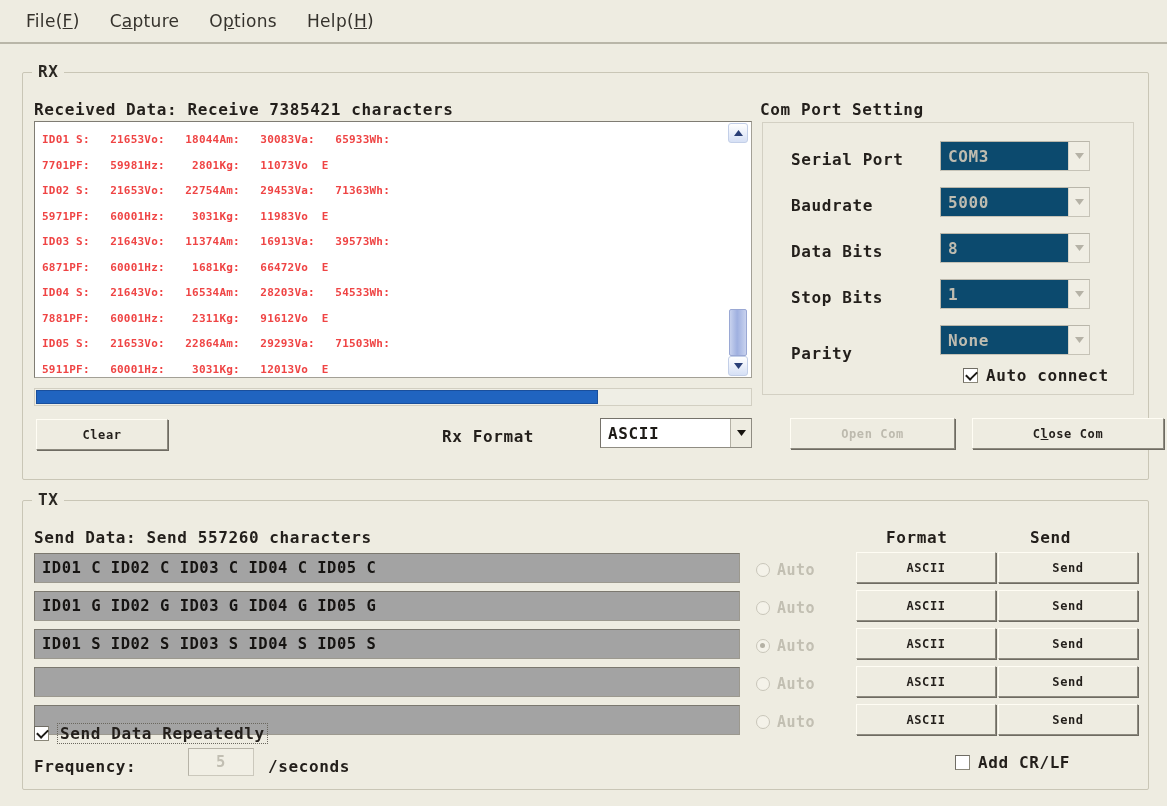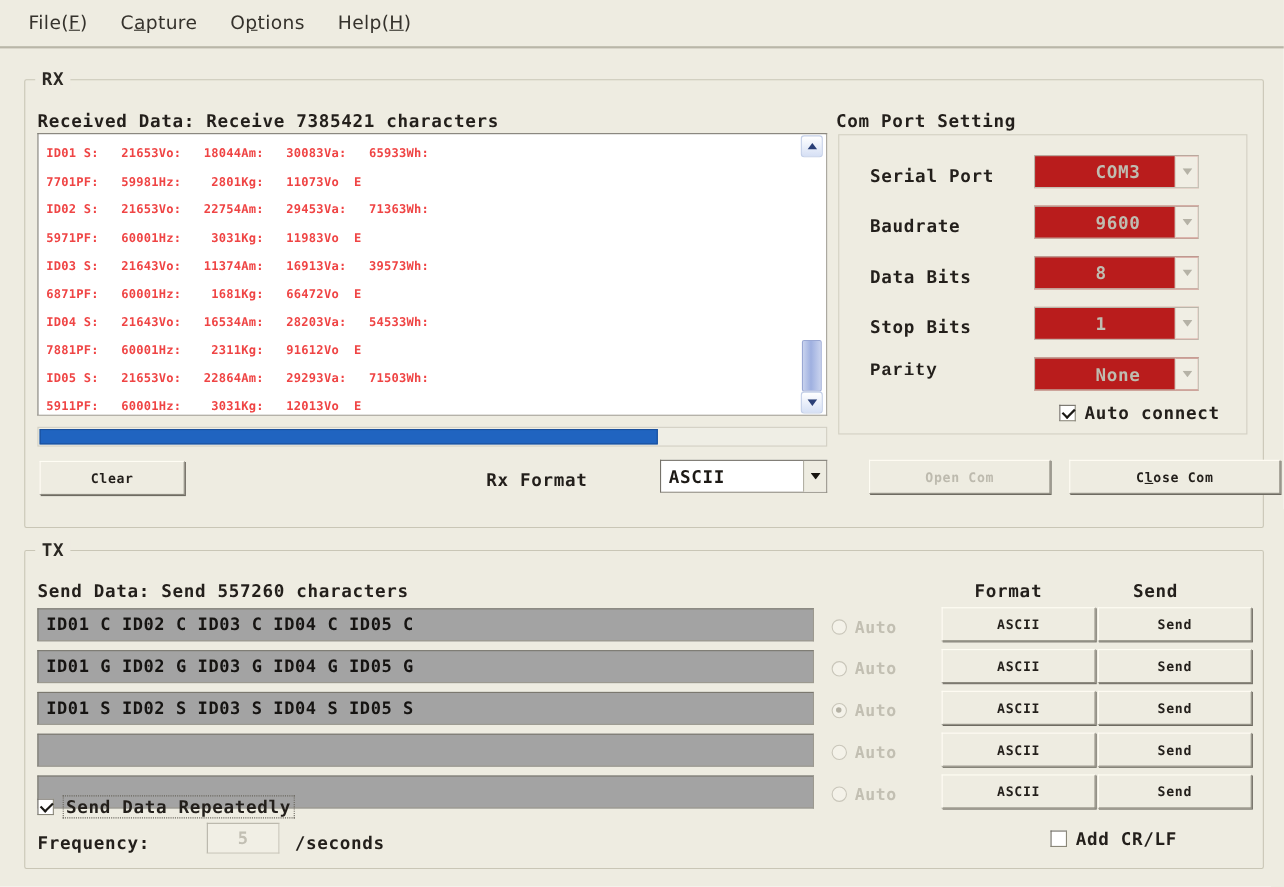--- a/index.html
+++ b/index.html
@@ -190,25 +190,24 @@
     width: 21px;
     height: 100%;
     background: #eeece1;
     border-left: 1px solid #b3b0a4;
     display: flex;
     align-items: center;
     justify-content: center;
     box-sizing: border-box;
   }
   .combo.disabled {
-    background: #b91c1c;
+    background: #0c4a6e;
     border-color: #c6c3b7;
     border-top-color: #b9b6aa;
     border-left-color: #b9b6aa;
-    padding-left: 48px;
   }
   .combo.disabled .cb-text { color: #bfbcb0; }
   .combo.disabled .cb-btn { background: #f0eee4; border-left-color: #d6d3c7; }
 
   
   .txtinput {
     position: absolute;
     background: #a3a3a3;
     border: 1px solid #9c998f;
     border-top-color: #7b786f;
@@ -385,21 +384,21 @@
     <div class="cb-text">COM3</div>
     <div class="cb-btn">
       <svg width="9" height="6" viewBox="0 0 9 6">
           <path d="M0 0 L9 0 L4.5 6 Z" fill="#b5b2a6"></path>
         </svg>
     </div>
   </div>
 
   <div class="mono-bold" style="position:absolute; left:791px; top:196px;">Baudrate</div>
   <div class="combo disabled" style="left:940px; top:187px; width:150px; height:30px;">
-    <div class="cb-text">9600</div>
+    <div class="cb-text">5000</div>
     <div class="cb-btn">
       <svg width="9" height="6" viewBox="0 0 9 6">
           <path d="M0 0 L9 0 L4.5 6 Z" fill="#b5b2a6"></path>
         </svg>
     </div>
   </div>
 
   <div class="mono-bold" style="position:absolute; left:791px; top:242px;">Data Bits</div>
   <div class="combo disabled" style="left:940px; top:233px; width:150px; height:30px;">
     <div class="cb-text">8</div>
@@ -413,21 +412,21 @@
   <div class="mono-bold" style="position:absolute; left:791px; top:288px;">Stop Bits</div>
   <div class="combo disabled" style="left:940px; top:279px; width:150px; height:30px;">
     <div class="cb-text">1</div>
     <div class="cb-btn">
       <svg width="9" height="6" viewBox="0 0 9 6">
           <path d="M0 0 L9 0 L4.5 6 Z" fill="#b5b2a6"></path>
         </svg>
     </div>
   </div>
 
-  <div class="mono-bold" style="position:absolute; left:791px; top:328px;font-family:Liberation Mono, monospace;">Parity</div>
+  <div class="mono-bold" style="position:absolute; left:791px; top:344px;">Parity</div>
   <div class="combo disabled" style="left:940px; top:325px; width:150px; height:30px;gap:24px;">
     <div class="cb-text">None</div>
     <div class="cb-btn">
       <svg width="9" height="6" viewBox="0 0 9 6">
           <path d="M0 0 L9 0 L4.5 6 Z" fill="#b5b2a6"></path>
         </svg>
     </div>
   </div>
 
   <div class="chk-wrap" style="left:963px; top:366px;">

